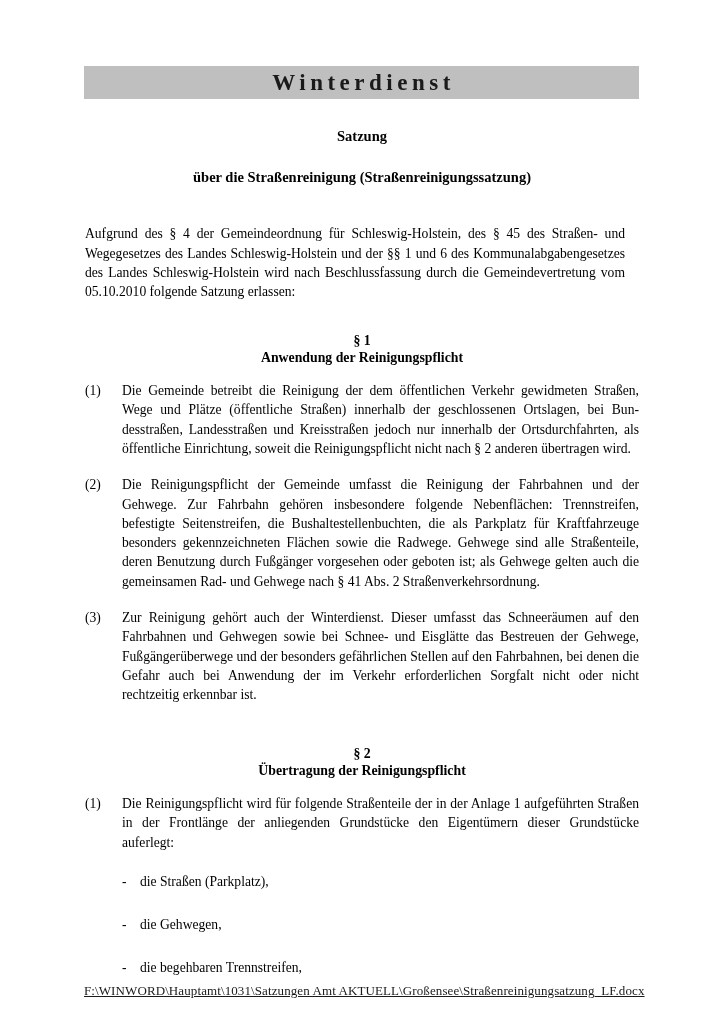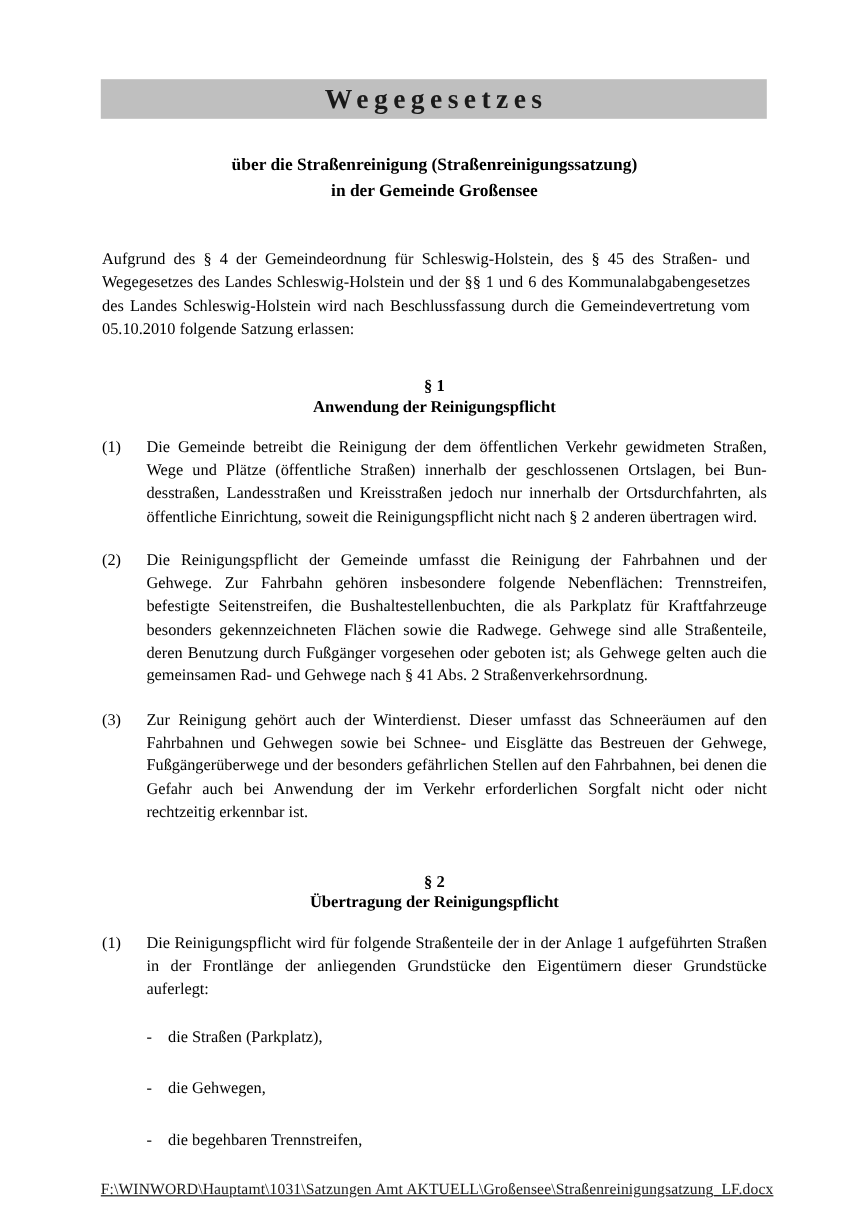--- a/index.html
+++ b/index.html
@@ -159,29 +159,29 @@
     letter-spacing: 0.1px;
     text-decoration: underline;
   }
 </style>
 </head>
 <body>
 
 <div class="page">
 
   <div class="title-band">
-    <span class="title-band-text">Wegegesetzes</span>
+    <span class="title-band-text">Winterdienst</span>
   </div>
 
   <div class="content">
 
     <div class="center-block">
+      <p class="doc-kind">Satzung</p>
       <p class="doc-subtitle">
         <span class="line">über die Straßenreinigung (Straßenreinigungssatzung)</span>
-        <span class="line">in der Gemeinde Großensee</span>
       </p>
     </div>
 
     <p class="preamble">Aufgrund des § 4 der Gemeindeordnung für Schleswig-Holstein, des § 45 des Straßen- und Wegegesetzes des Landes Schleswig-Holstein und der §§ 1 und 6 des Kommunalabgabenge­setzes des Landes Schleswig-Holstein wird nach Beschlussfassung durch die Gemeindever­tretung vom 05.10.2010 folgende Satzung erlassen:</p>
 
     <div class="section-heading sec-1">
       <span class="sec-no">§ 1</span>
       <span class="sec-title">Anwendung der Reinigungspflicht</span>
     </div>
 

